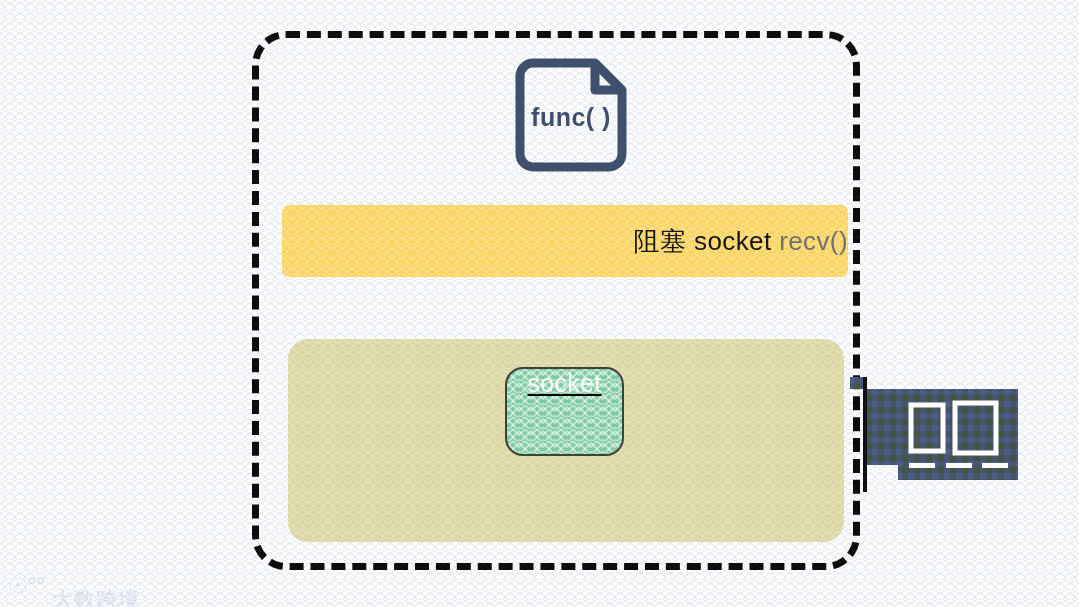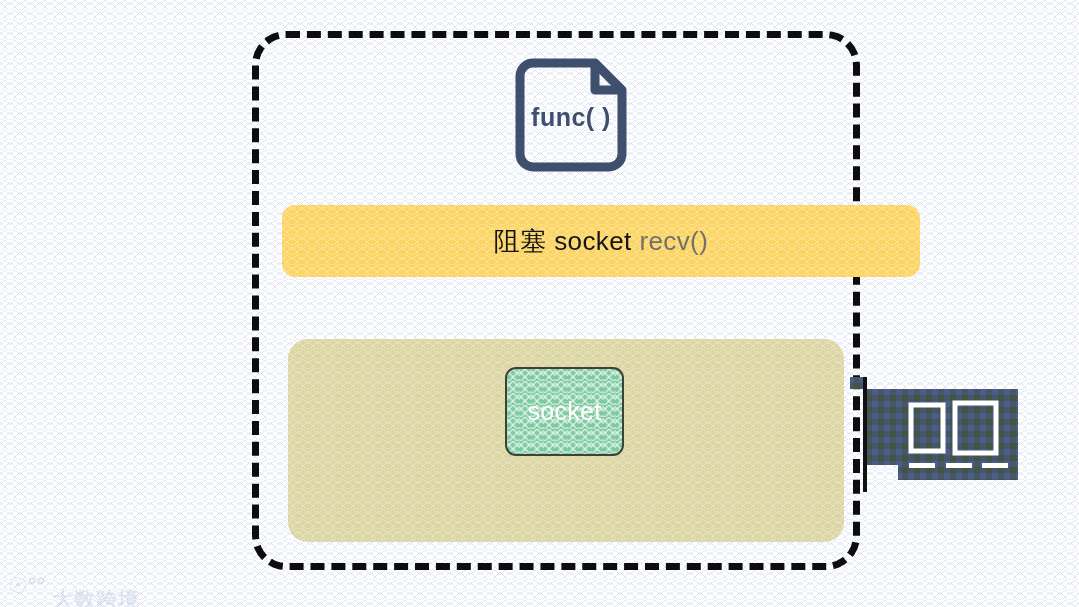--- a/index.html
+++ b/index.html
@@ -62,35 +62,35 @@
     letter-spacing: 0.5px;
     padding-top: 4px;
     box-sizing: border-box;
   }
 
   
   #blocking-banner {
     position: absolute;
     left: 282px;
     top: 205px;
-    width: 638px;
+    width: 566px;
     height: 72px;
-    border-radius: 13px;
+    border-radius: 7px;
     background-color: #fcd462;
     background-image:
       repeating-linear-gradient(45deg,
         rgba(255,255,255,0.40) 0px, rgba(255,255,255,0.40) 1px,
         rgba(255,255,255,0) 1px, rgba(255,255,255,0) 5px),
       repeating-linear-gradient(-45deg,
         rgba(255,255,255,0.40) 0px, rgba(255,255,255,0.40) 1px,
         rgba(255,255,255,0) 1px, rgba(255,255,255,0) 5px);
     background-size: 10px 10px, 10px 10px;
     display: flex;
     align-items: center;
-    justify-content: center;
+    justify-content: flex-end;
   }
   #blocking-banner .banner-text {
     font-size: 26px;
     color: #151515;
     white-space: nowrap;
     letter-spacing: 0.4px;
   }
   #blocking-banner .banner-text .dim {
     color: #70706e;
   }
@@ -114,35 +114,35 @@
     background-size: 10px 10px, 10px 10px;
   }
 
   
   #socket-box {
     position: absolute;
     left: 505px;
     top: 367px;
     width: 119px;
     height: 89px;
-    border-radius: 11px;
+    border-radius: 18px;
     border: 2px solid #3f4038;
     box-sizing: border-box;
     background-color: #7ecba1;
     background-image:
       repeating-linear-gradient(45deg,
         rgba(255,255,255,0.45) 0px, rgba(255,255,255,0.45) 2px,
         rgba(255,255,255,0) 2px, rgba(255,255,255,0) 6px),
       repeating-linear-gradient(-45deg,
         rgba(255,255,255,0.45) 0px, rgba(255,255,255,0.45) 2px,
         rgba(255,255,255,0) 2px, rgba(255,255,255,0) 6px);
     background-size: 12px 12px, 12px 12px;
     display: flex;
-    align-items: center;
     justify-content: center;
+    text-decoration: underline;
   }
   #socket-box .socket-label {
     font-size: 25px;
     color: #ffffff;
     letter-spacing: 0.3px;
   }
 
   
   #nic-icon {
     position: absolute;

